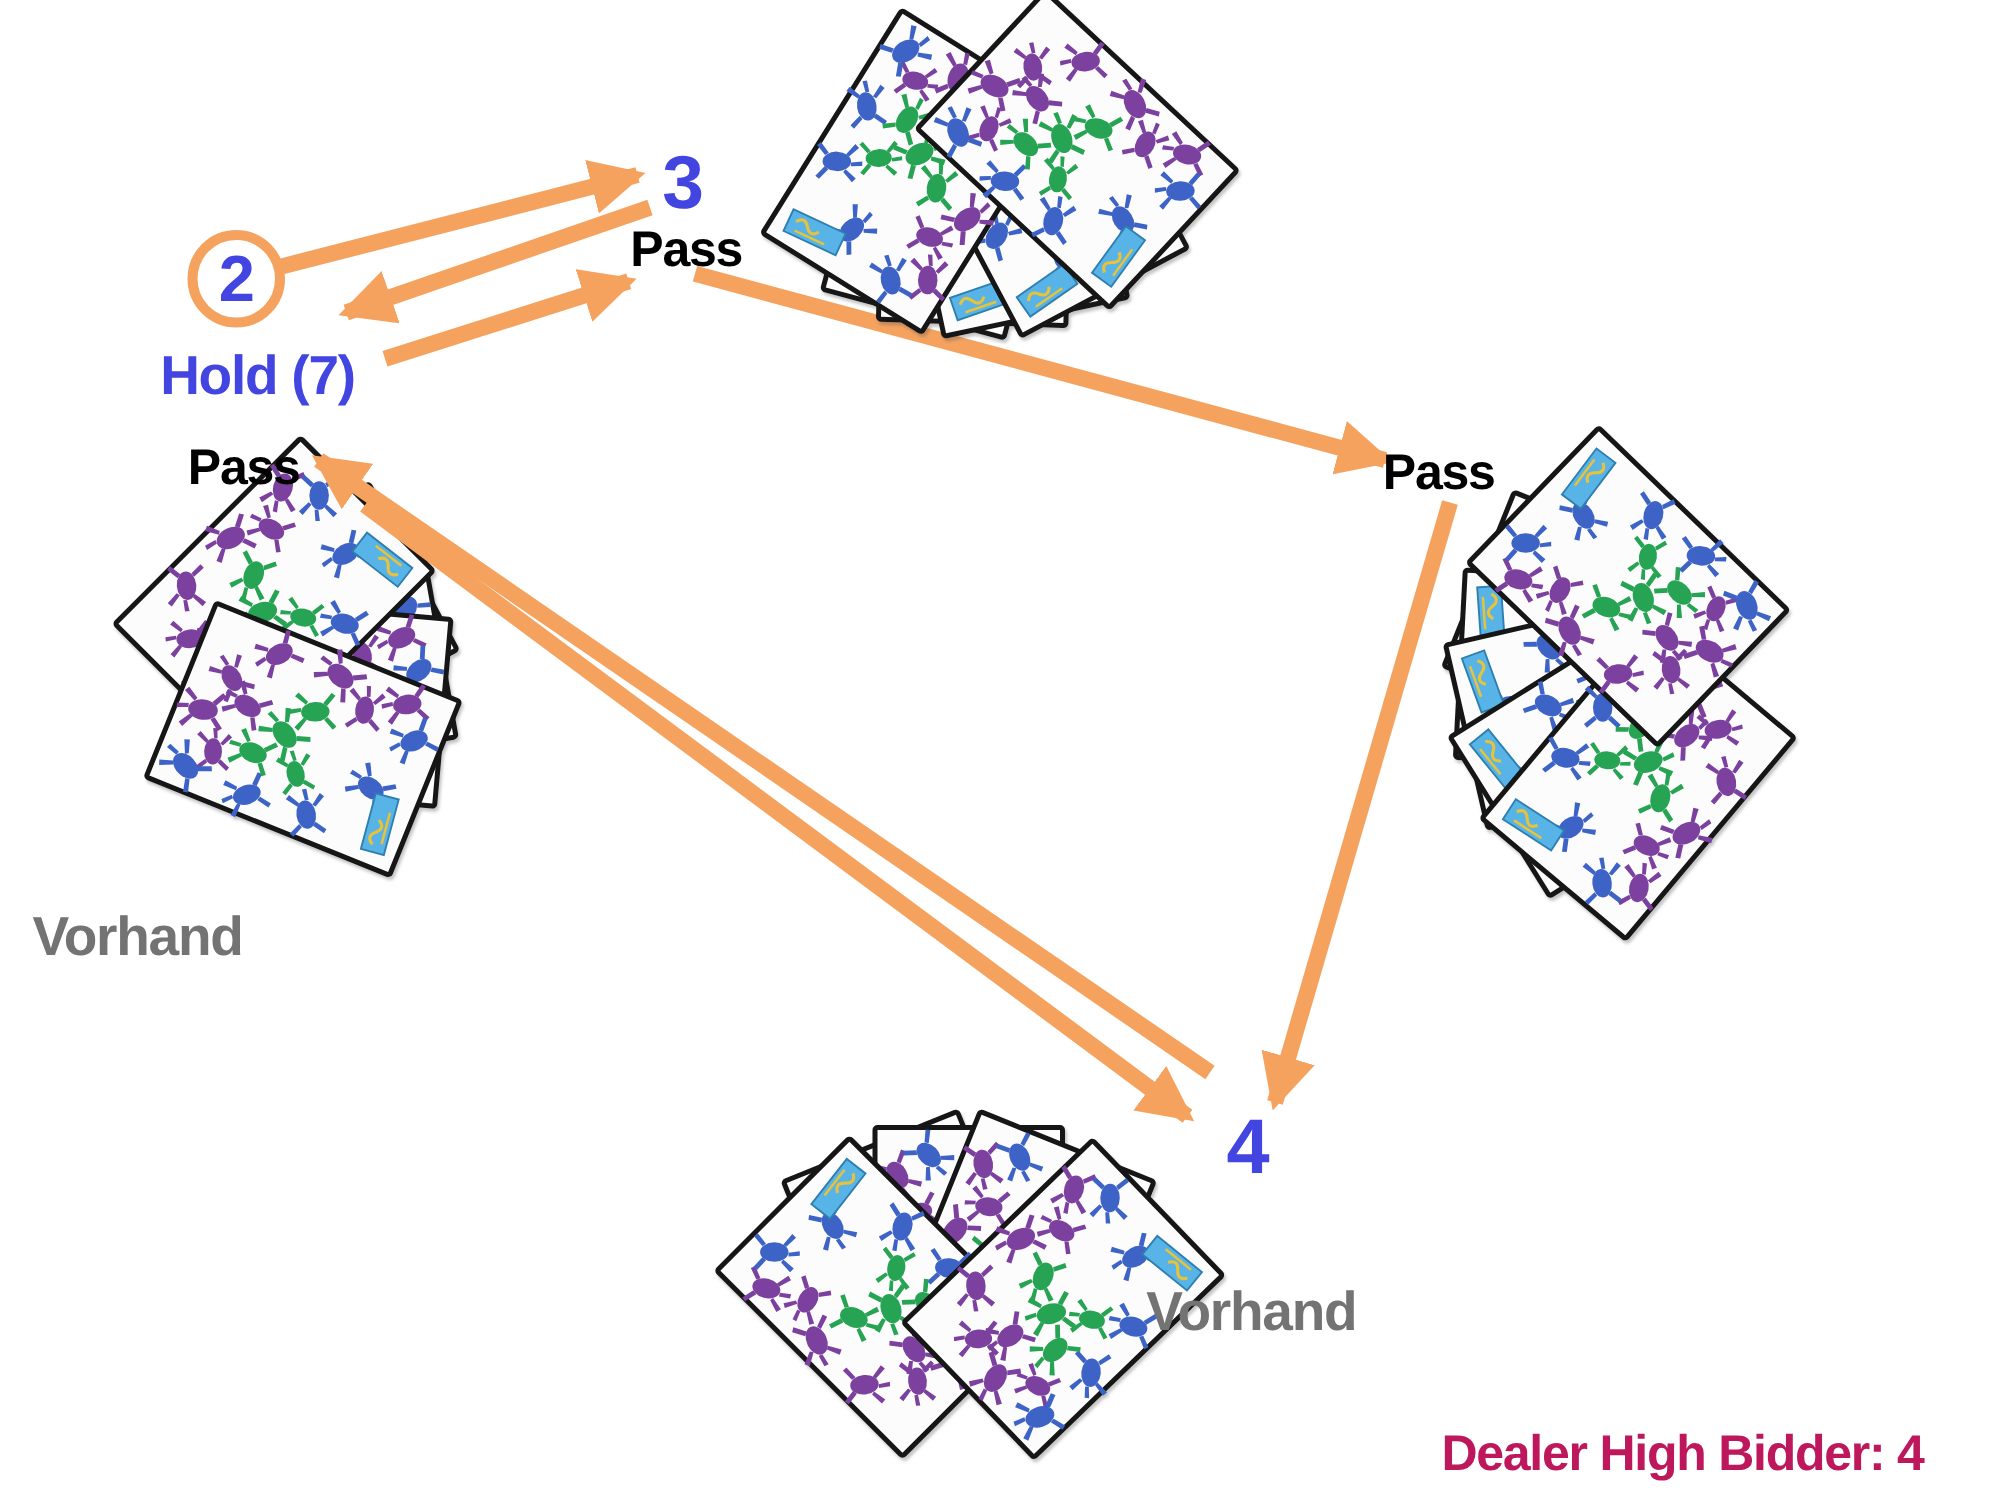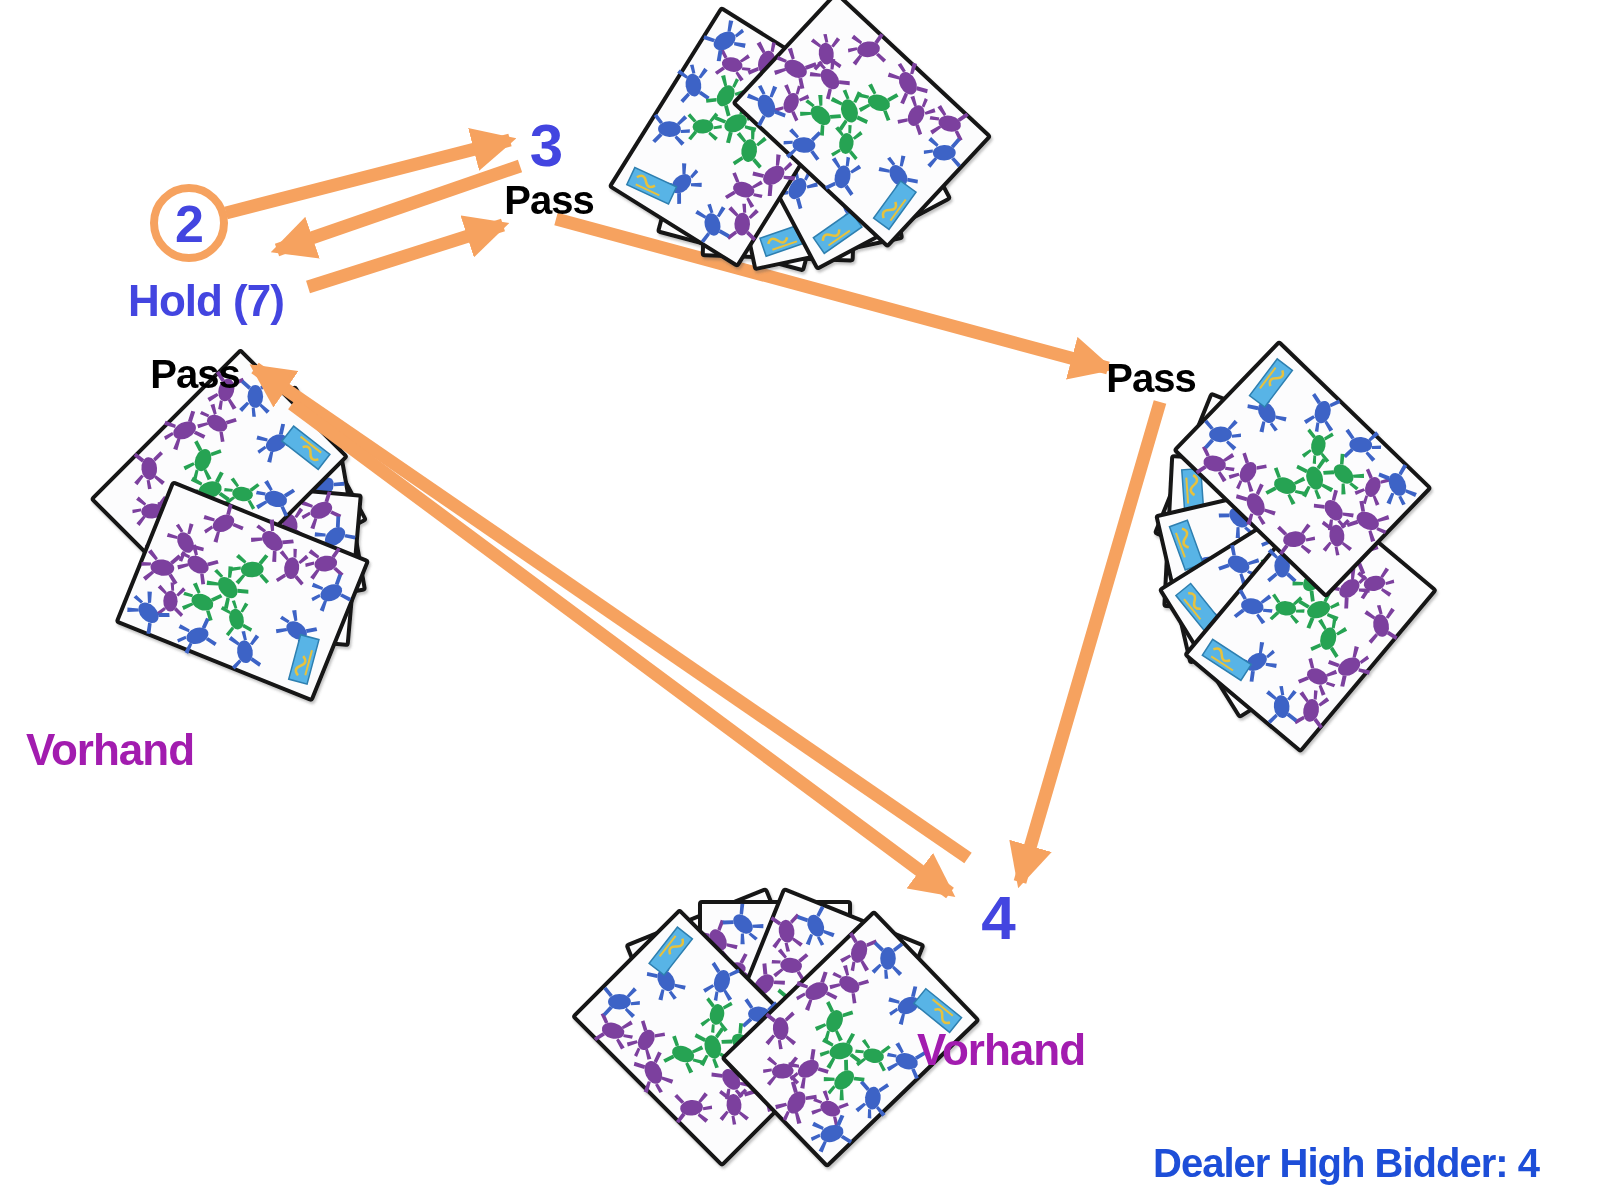--- a/index.html
+++ b/index.html
@@ -15,22 +15,22 @@
     position:absolute;
     transform:translate(-50%,-50%);
     font-weight:bold;
     white-space:nowrap;
     letter-spacing:-1px;
     line-height:1;
     user-select:none;
   }
   .bid   {color:#4345E0;}
   .pass  {color:#000000;font-size:40px;}
-  .role  {color:#a21caf;font-size:44px;}
-  .result{color:#1d4ed8;font-size:40px;}
+  .role  {color:#737373;font-size:44px;}
+  .result{color:#be185d;font-size:40px;}
   .num2{font-size:52px;}
   .num3{font-size:60px;}
   .num4{font-size:62px;}
   .hold{font-size:44px;}
 </style>
 </head>
 <body>
 
 <div class="stage">
 

